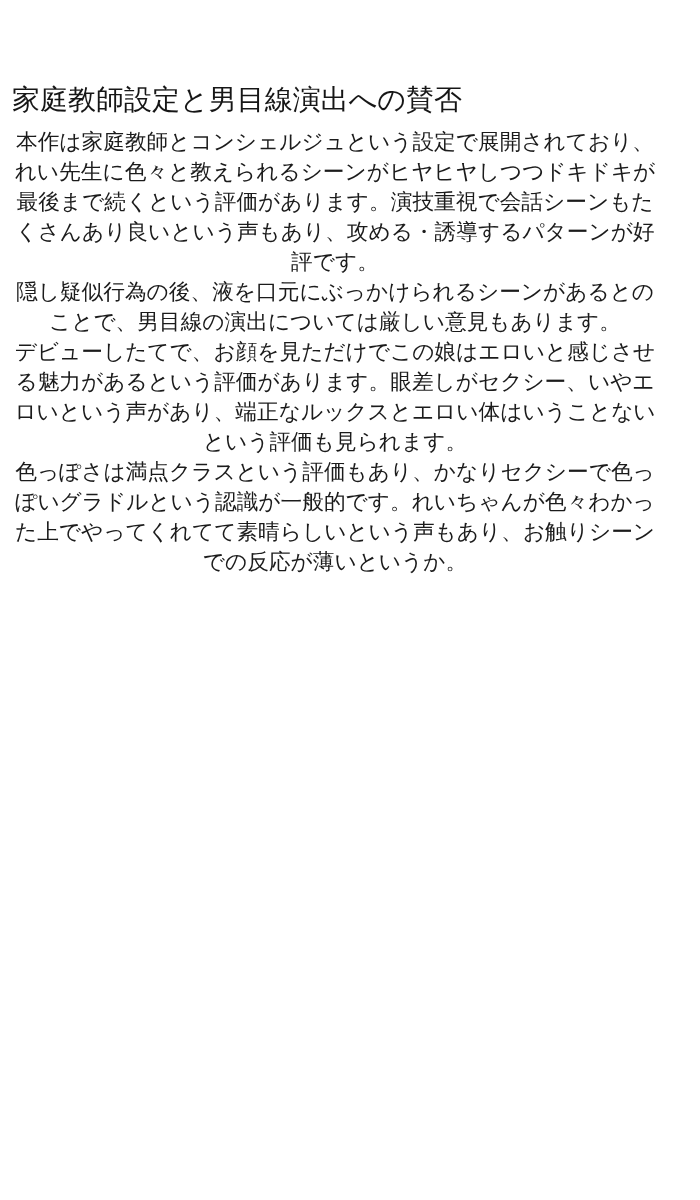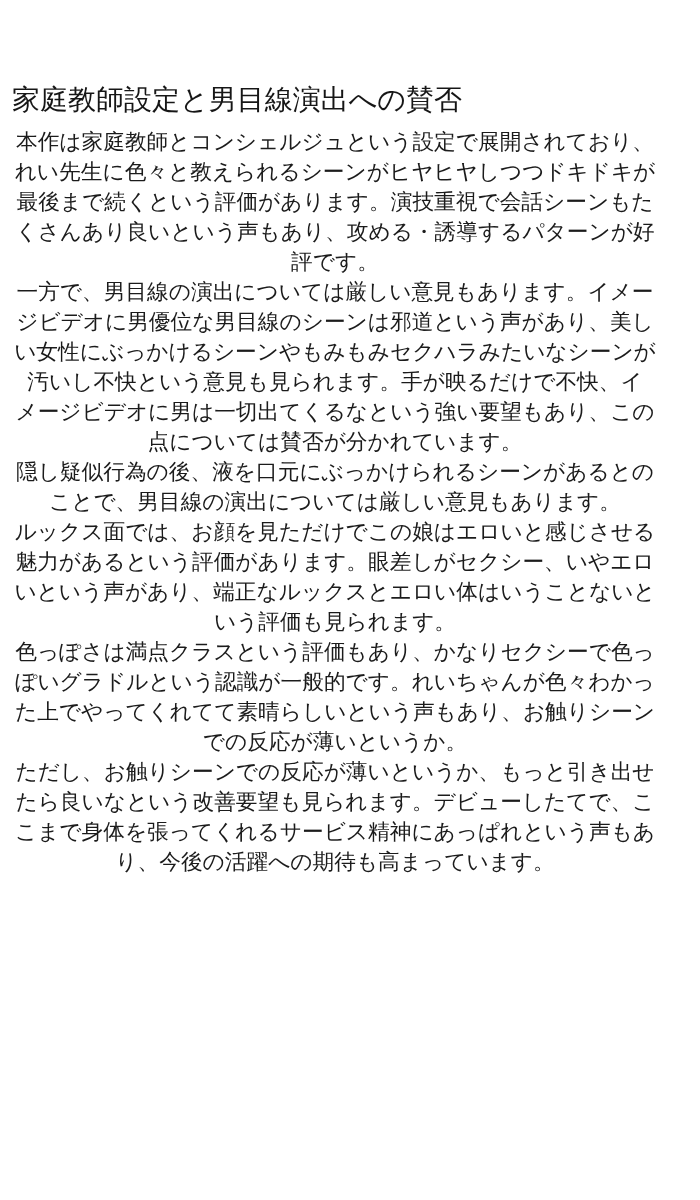--- a/index.html
+++ b/index.html
@@ -42,23 +42,21 @@
   }
 </style>
 </head>
 <body>
 
 <div class="page">
 
   <section class="section">
     <h2>家庭教師設定と男目線演出への賛否</h2>
     <p>本作は家庭教師とコンシェルジュという設定で展開されており、れい先生に色々と教えられるシーンがヒヤヒヤしつつドキドキが最後まで続くという評価があります。演技重視で会話シーンもたくさんあり良いという声もあり、攻める・誘導するパターンが好評です。</p>
-    <p>一方で、男目線の演出については厳しい意見もあります。イメージビデオに男優位な男目線のシーンは邪道という声があり、美しい女性にぶっかけるシーンやもみもみセクハラみたいなシーンが汚いし不快という意見も見られます。手が映るだけで不快、イメージビデオに男は一切出てくるなという強い要望もあり、この点については賛否が分かれています。</p>
     <p>隠し疑似行為の後、液を口元にぶっかけられるシーンがあるとのことで、男目線の演出については厳しい意見もあります。</p>
   </section>
 
   <section class="section">
-    <p>ルックス面では、お顔を見ただけでこの娘はエロいと感じさせる魅力があるという評価があります。眼差しがセクシー、いやエロいという声があり、端正なルックスとエロい体はいうことないという評価も見られます。</p>
+    <p>デビューしたてで、お顔を見ただけでこの娘はエロいと感じさせる魅力があるという評価があります。眼差しがセクシー、いやエロいという声があり、端正なルックスとエロい体はいうことないという評価も見られます。</p>
     <p>色っぽさは満点クラスという評価もあり、かなりセクシーで色っぽいグラドルという認識が一般的です。れいちゃんが色々わかった上でやってくれてて素晴らしいという声もあり、お触りシーンでの反応が薄いというか。</p>
-    <p>ただし、お触りシーンでの反応が薄いというか、もっと引き出せたら良いなという改善要望も見られます。デビューしたてで、ここまで身体を張ってくれるサービス精神にあっぱれという声もあり、今後の活躍への期待も高まっています。</p>
   </section>
 
 </div>
 
 </body></html>

